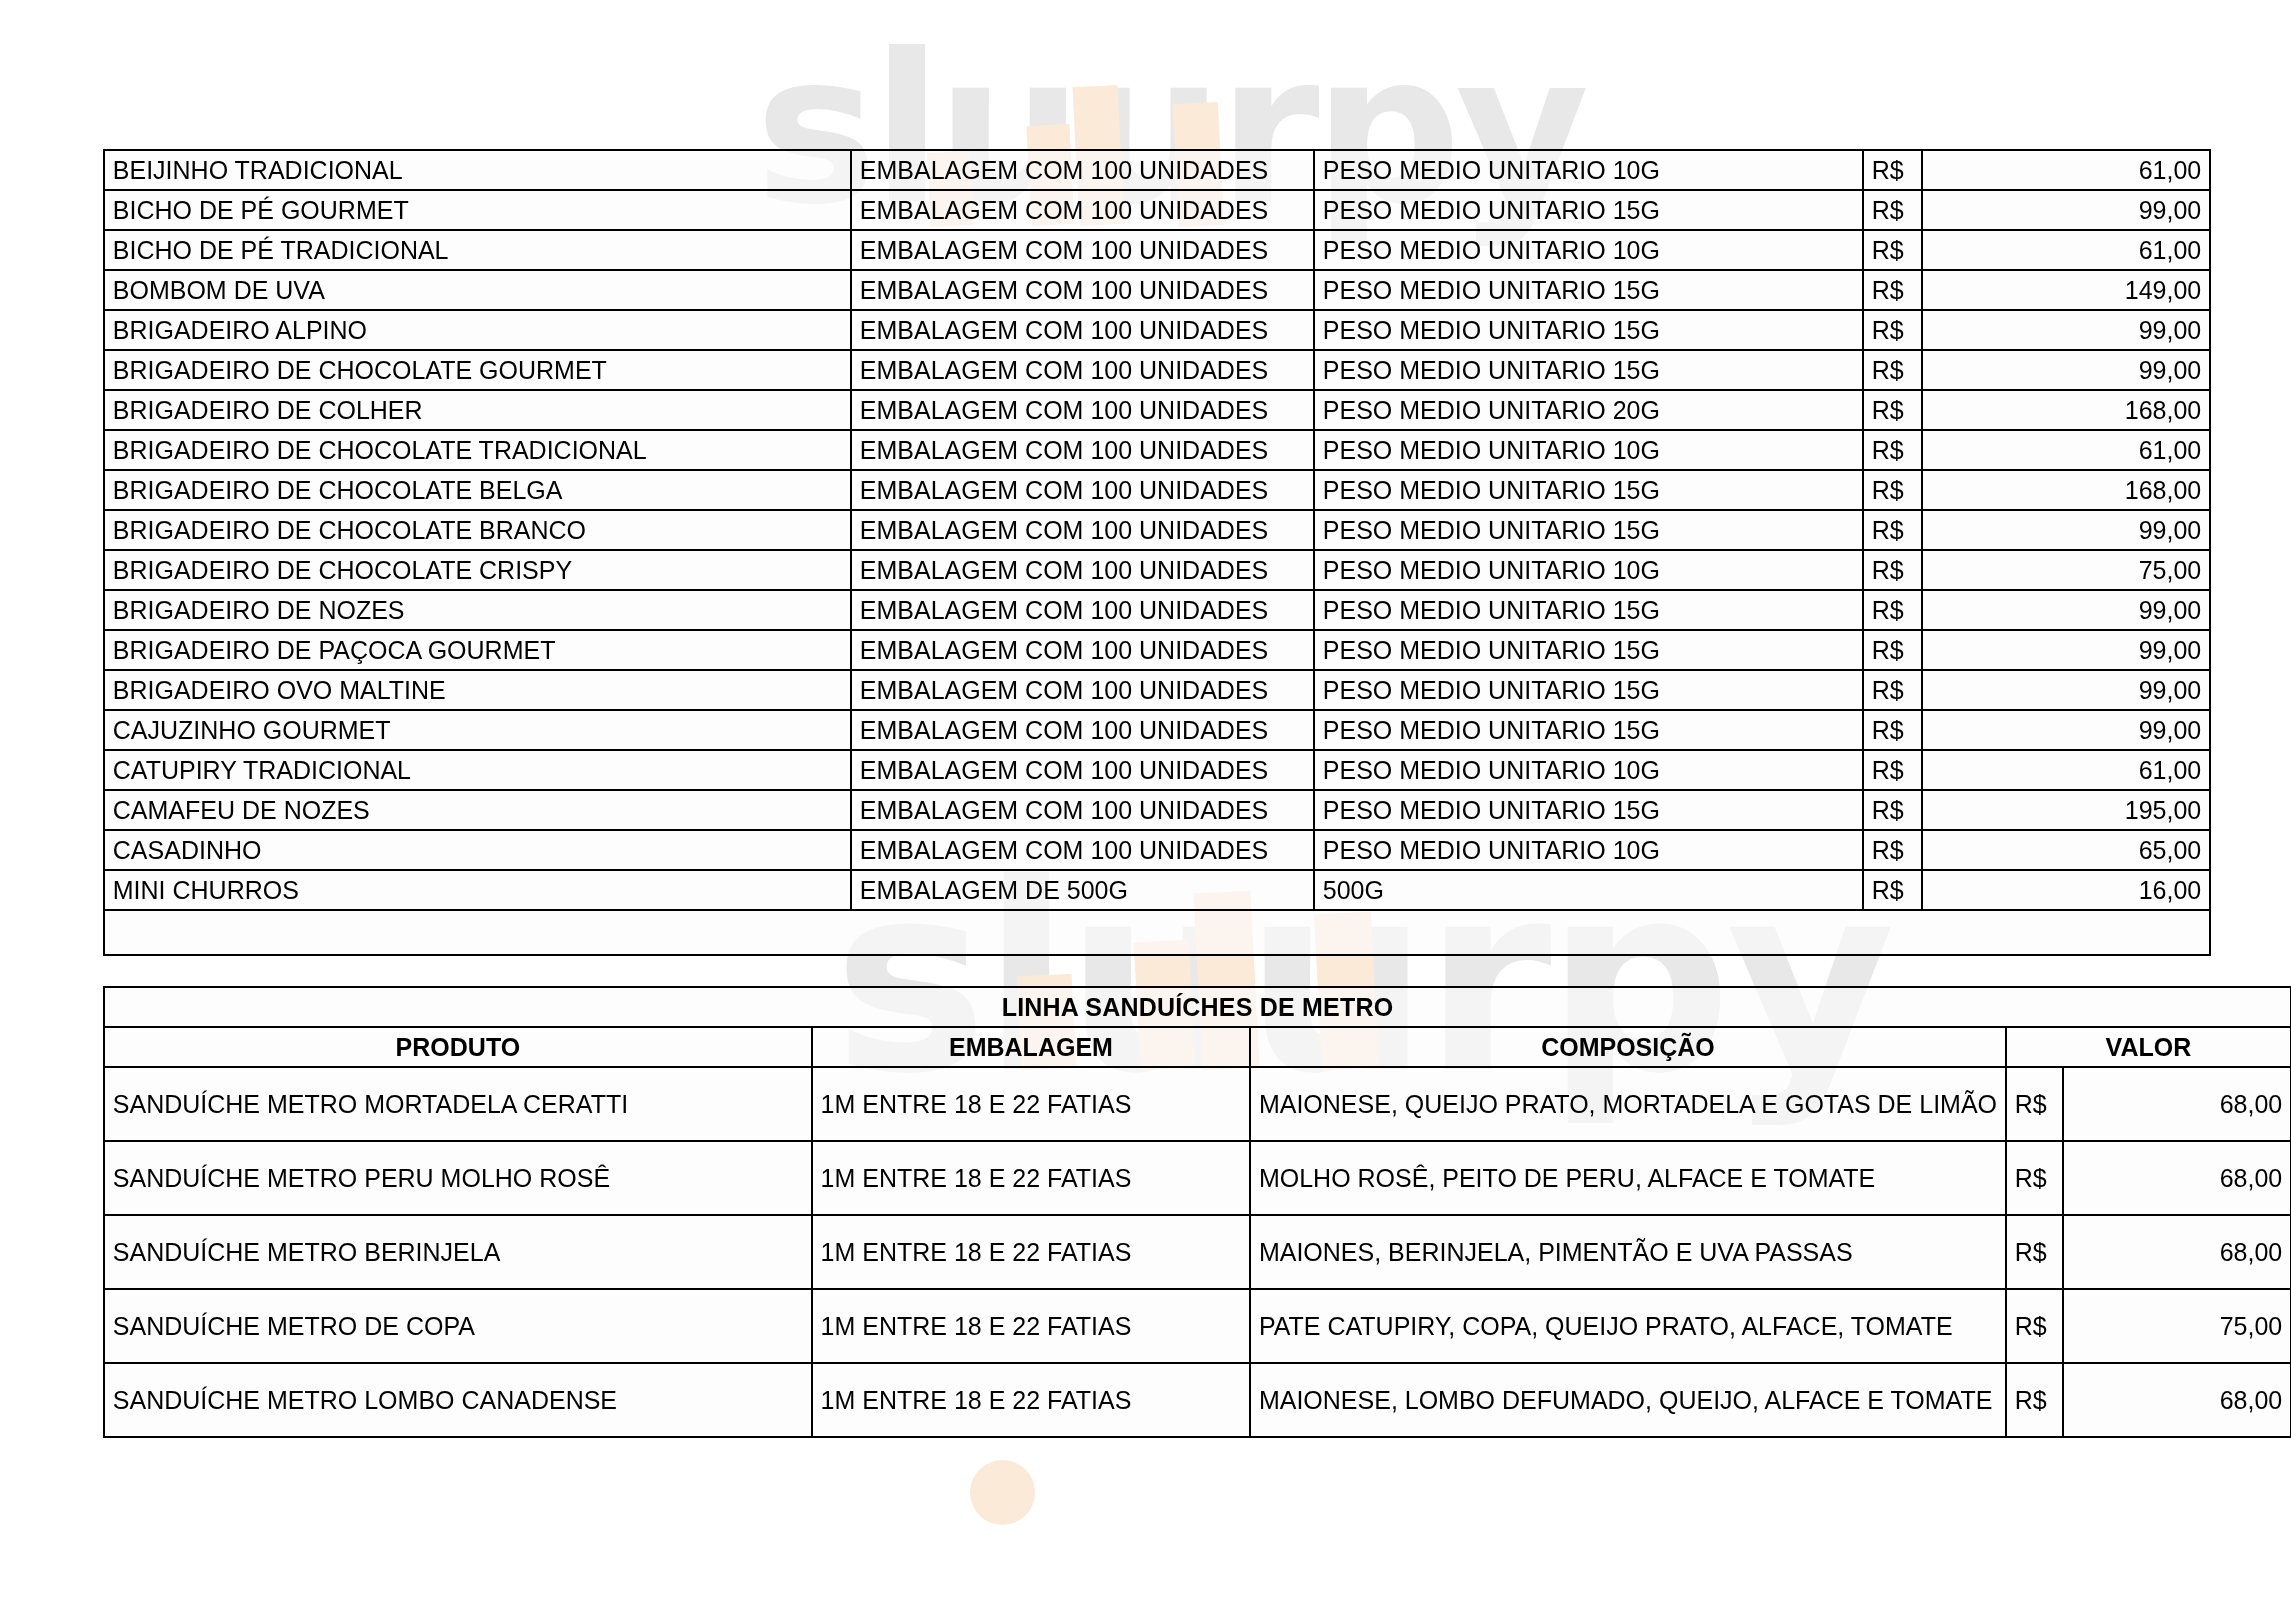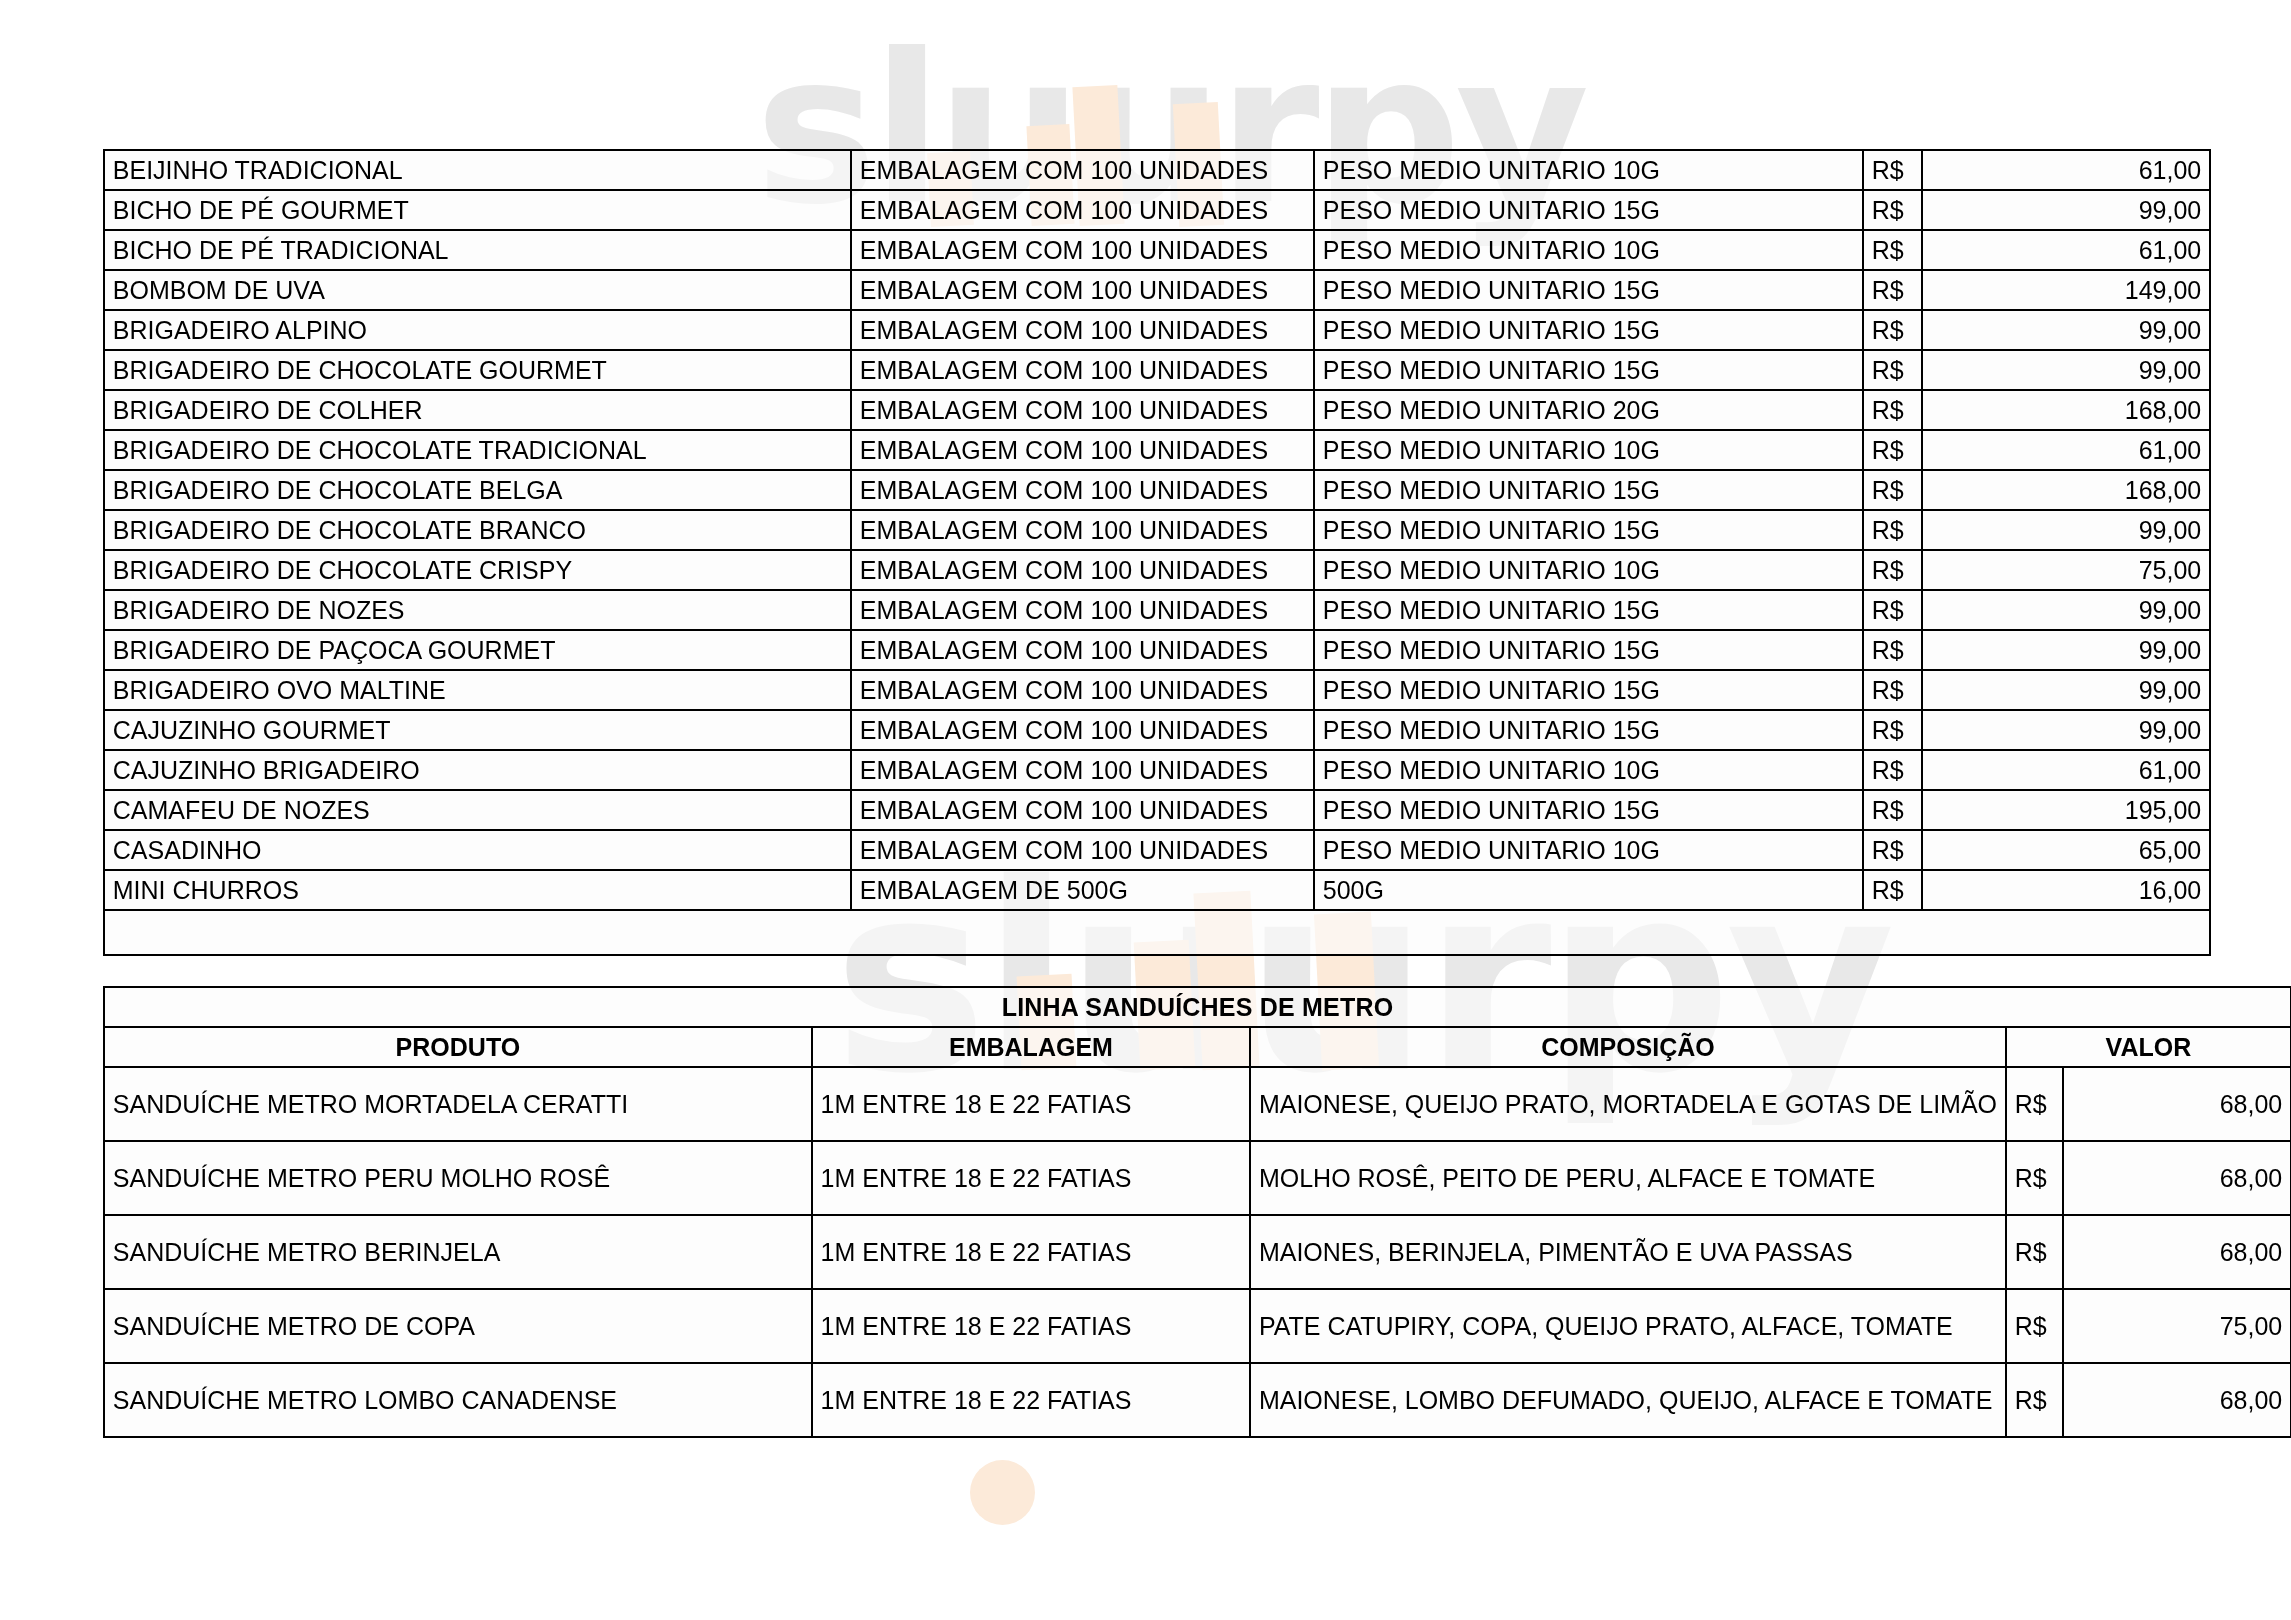--- a/index.html
+++ b/index.html
@@ -245,21 +245,21 @@
           <td class="c-val">99,00</td>
         </tr>
         <tr class="doce">
           <td class="c-prod">CAJUZINHO GOURMET</td>
           <td class="c-emb">EMBALAGEM COM 100 UNIDADES</td>
           <td class="c-peso">PESO MEDIO UNITARIO 15G</td>
           <td class="c-cur">R$</td>
           <td class="c-val">99,00</td>
         </tr>
         <tr class="doce">
-          <td class="c-prod">CAJUZINHO BRIGADEIRO</td>
+          <td class="c-prod">CATUPIRY TRADICIONAL</td>
           <td class="c-emb">EMBALAGEM COM 100 UNIDADES</td>
           <td class="c-peso">PESO MEDIO UNITARIO 10G</td>
           <td class="c-cur">R$</td>
           <td class="c-val">61,00</td>
         </tr>
         <tr class="doce">
           <td class="c-prod">CAMAFEU DE NOZES</td>
           <td class="c-emb">EMBALAGEM COM 100 UNIDADES</td>
           <td class="c-peso">PESO MEDIO UNITARIO 15G</td>
           <td class="c-cur">R$</td>

